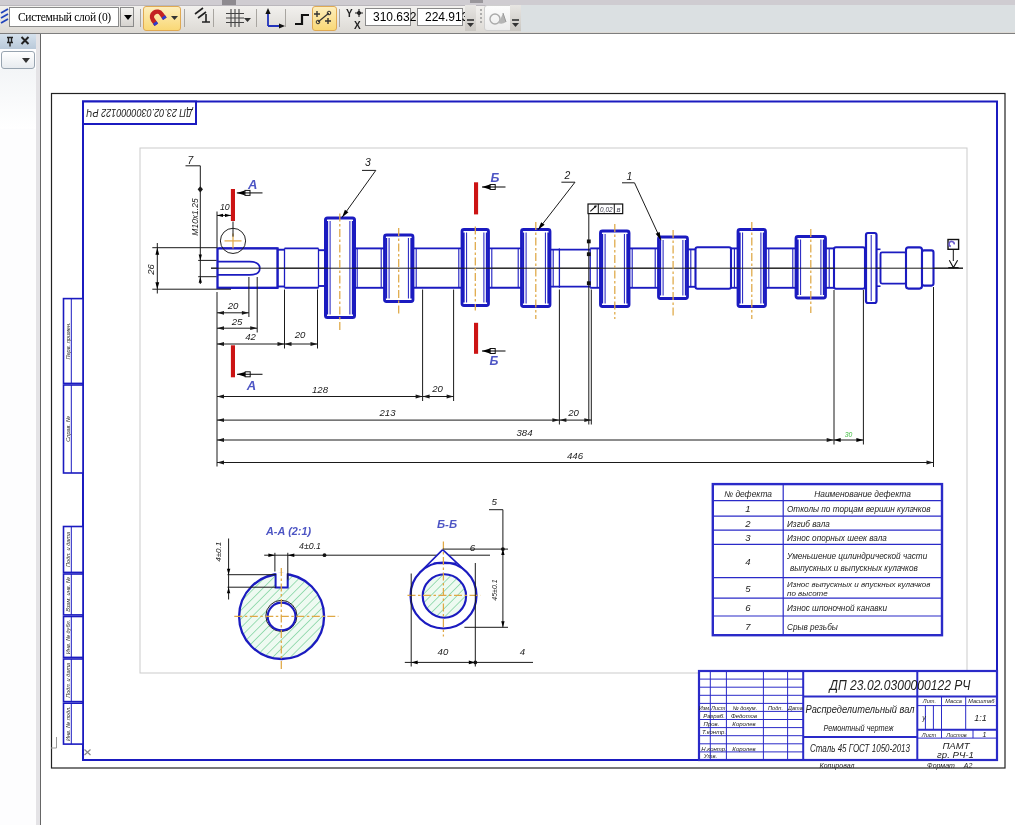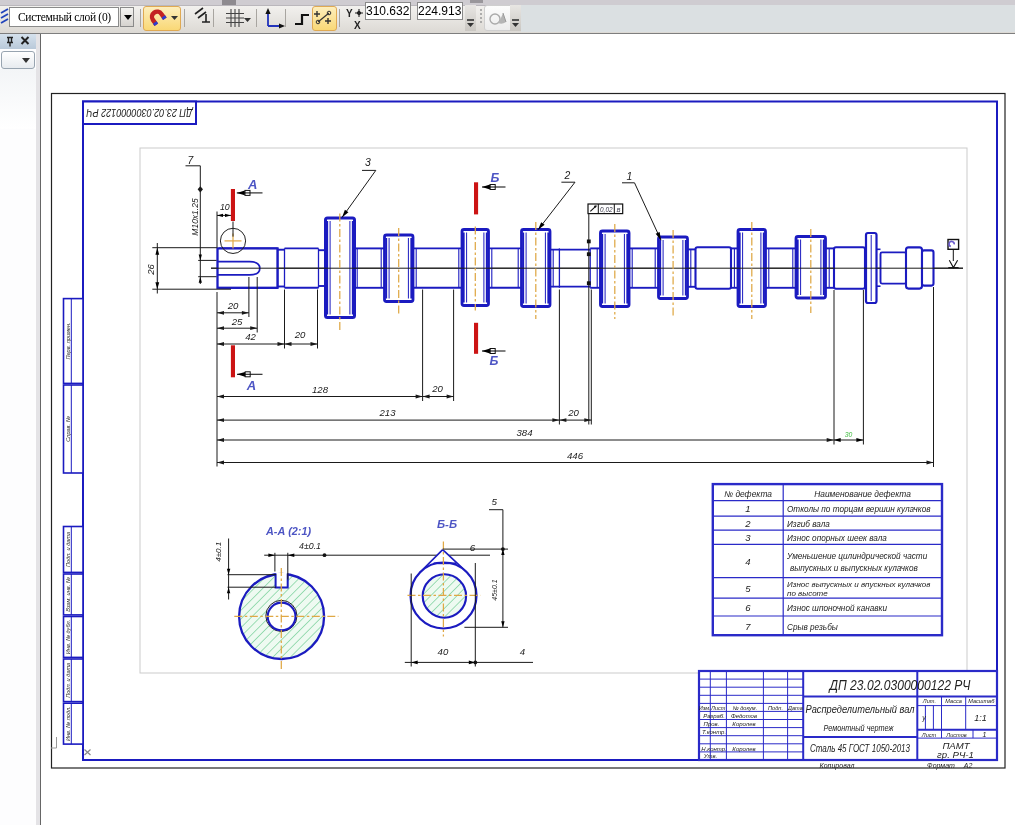--- a/index.html
+++ b/index.html
@@ -9,22 +9,22 @@
 #tbtop{position:absolute;left:0;top:0;width:1015px;height:5px;background:#cfccd1;border-bottom:1px solid #bab7bc;}
 #tbflat{position:absolute;left:521px;top:5px;width:494px;height:27px;background:#dbe0e2;}
 .tb{position:absolute;top:5px;height:27px;}
 .sep{position:absolute;top:9px;width:1px;height:18px;background:#a8a5a0;}
 .combo{position:absolute;left:9px;top:7px;width:110px;height:20px;background:#fff;border:1px solid #8a8a8a;
  font-size:11.5px;letter-spacing:-0.3px;color:#000;line-height:19px;padding-left:8px;overflow:hidden;box-sizing:border-box;white-space:nowrap;font-family:Liberation Serif, serif;}
 .dd{position:absolute;left:120px;top:7px;width:14px;height:20px;background:linear-gradient(#f4f3f1,#d6d3cf);
  border:1px solid #8a8a8a;box-sizing:border-box;}
 .dd:after{content:"";position:absolute;left:3px;top:7px;border:4px solid transparent;border-top:5px solid #000;}
 .ybtn{position:absolute;border:1px solid #dfa953;border-radius:3px;background:linear-gradient(#fdeebc,#f9d876);}
-.inp{position:absolute;top:2px;height:18px;background:#fff;border:1px solid #898989;font-size:12px;
- color:#000;line-height:17px;padding-left:0;box-sizing:border-box;}
+.inp{position:absolute;top:8px;height:18px;background:#fff;border:1px solid #898989;font-size:12px;
+ color:#000;line-height:17px;padding-left:7px;box-sizing:border-box;}
 #panel{position:absolute;left:0;top:33px;width:36px;height:792px;background:#fdfdfe;z-index:4;}
 #phead{position:absolute;left:0;top:0;width:36px;height:16px;background:linear-gradient(#d7e3ee,#b9c9d9);}
 #pcombo{position:absolute;left:1px;top:18px;width:34px;height:18px;border:1px solid #98a4b0;border-radius:3px;
  background:linear-gradient(#ffffff,#e7ebef);box-sizing:border-box;}
 #pcombo:after{content:"";position:absolute;right:4px;top:6px;border:4px solid transparent;border-top:5px solid #333;}
 #pbody{position:absolute;left:0;top:36px;width:36px;height:60px;background:linear-gradient(#f3f5f7,#ffffff);}
 #psep{position:absolute;left:36px;top:33px;width:4px;height:792px;background:#e4e3e6;border-right:1.5px solid #666;z-index:4;}
 svg{position:absolute;left:0;top:0;z-index:1;}
 </style></head><body>
 

